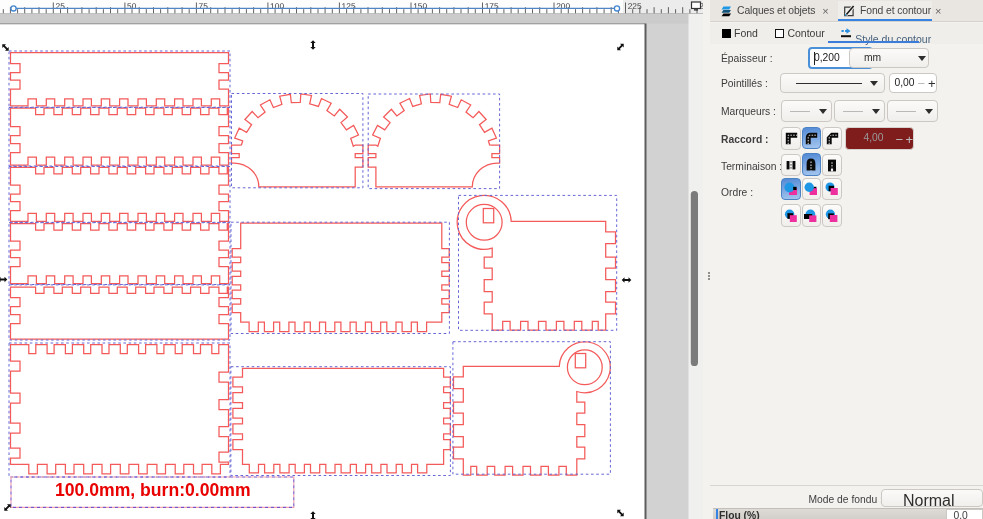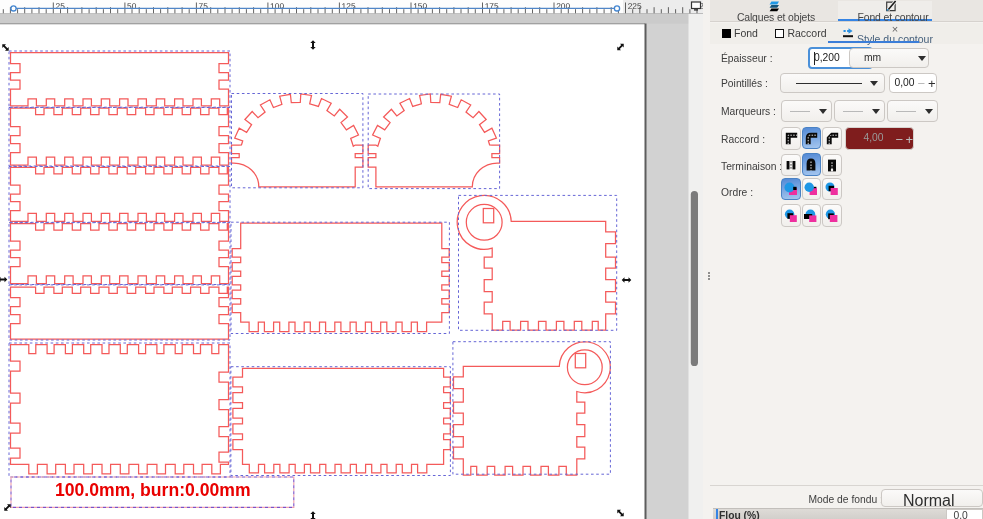--- a/index.html
+++ b/index.html
@@ -3,21 +3,21 @@
 * { margin:0; padding:0; box-sizing:border-box; }
 body { width:983px; height:519px; position:relative; overflow:hidden; -webkit-font-smoothing:antialiased;
   font-family:"Liberation Sans", sans-serif; background:#fff; }
 .panel { position:absolute; left:703px; top:0; width:280px; height:519px;
   background:#f4f2ef; }
 .dots { position:absolute; left:708px; top:271.5px; width:3px; z-index:5; }
 .dots div { width:2px; height:2px; border-radius:50%; background:#6e6e6e; margin-bottom:1.3px; }
 .tabbar { position:absolute; left:7px; top:0; width:273px; height:21.5px; background:#e9e6e2;
   border-bottom:1px solid #d6d2ce; }
 .tab { position:absolute; top:0; height:21.5px; display:flex; align-items:center; white-space:nowrap;
-  font-size:10.4px; letter-spacing:-0.12px; color:#454545;flex-direction:column; }
+  font-size:10.4px; letter-spacing:-0.12px; color:#454545; }
 .tabline { position:absolute; left:135px; top:18.8px; width:93.5px; height:2.7px; background:#3584e4; }
 .row2 { position:absolute; left:7px; top:22.5px; width:273px; height:21.5px; background:#f0eeea;
   display:flex; align-items:center; font-size:10.5px; color:#3c3c3c; }
 .r2line { position:absolute; left:125.4px; top:40.9px; width:91px; height:2.6px; background:#3b7dd8; }
 .lbl { position:absolute; font-size:10.3px; color:#3d3d3d; }
 .ctl { position:absolute; border:1px solid #ccc8c4; border-radius:4px;
   background:linear-gradient(#fbfaf9,#f1efec); }
 .btn { position:absolute; width:19.5px; height:22.5px; border:1px solid #ccc8c4; border-radius:4px;
   background:linear-gradient(#fcfbfa,#f1efec); display:flex; align-items:center; justify-content:center; }
 .btn.sel { background:linear-gradient(170deg,#5289d5,#a6c7ef); border-color:#4a82c4; }
@@ -241,21 +241,21 @@
 <path d="M 3.7,9.7 L 1.6,11.3 L 2.3,8.7 Z" fill="#2aa0e8"></path>
         </svg>
       </span>Fond et contour
     <span style="margin-left:4px; color:#666; font-size:11px;">×</span>
   </div>
   <div class="tabline"></div>
   <div class="row2">
     <span style="display:inline-flex; margin-left:11.5px; width:9px; height:9px; background:#000;"></span>
     <span style="margin-left:3.5px;">Fond</span>
     <span style="display:inline-flex; margin-left:17px; width:9px; height:9px; border:1.6px solid #111; background:#fff;"></span>
-    <span style="margin-left:3.5px;">Raccord</span>
+    <span style="margin-left:3.5px;">Contour</span>
     <span style="display:inline-flex; margin-left:15.5px;">
         <svg width="12" height="12" viewBox="0 0 12 12" style="">
 <path d="M 1.5,4 L 7.5,4" stroke="#2a8fe0" stroke-width="1.8" stroke-dasharray="2.2 1.4"></path>
 <path d="M 6.5,1.2 L 10.6,4 L 6.5,6.8 Z" fill="#2a8fe0"></path>
 <rect x="1" y="8.2" width="10" height="2" fill="#111"></rect>
         </svg>
       </span>
     <span style="margin-left:3px; color:#47617c;margin-top:12px;">Style du contour</span>
   </div>
   <div class="r2line"></div>
@@ -290,21 +290,21 @@
   </div>
   <div class="ctl" style="left:130.5px; top:99.5px; width:51px; height:22px;">
     <span style="position:absolute; left:8px; top:10px; width:20px; height:1.4px; background:#b9b9b9;"></span>
     <span class="arrow" style="left:37px; top:8.5px;"></span>
   </div>
   <div class="ctl" style="left:183.5px; top:99.5px; width:51.5px; height:22px;">
     <span style="position:absolute; left:8px; top:10px; width:20px; height:1.4px; background:#b9b9b9;"></span>
     <span class="arrow" style="left:37px; top:8.5px;"></span>
   </div>
 
-  <div class="lbl" style="left:18px; top:133.5px;">Raccord :</div>
+  <div class="lbl" style="left:18px; top:133.5px;font-weight:bold;">Raccord :</div>
   <div class="btn" style="left:78px; top:127px;">
       <svg width="14" height="14" viewBox="0 0 14 14" style="">
 <path d="M 1.8,13.2 L 1.8,1.8 L 13.2,1.8 L 13.2,6.7 L 6.7,6.7 L 6.7,13.2 Z" fill="#0a0a0a"></path>
 <path d="M 4.2,13.2 L 4.2,4.2 L 13.2,4.2" stroke="#ddd" stroke-width="1" stroke-dasharray="1.5 1.3" fill="none"></path>
       </svg>
     </div>
   <div class="btn sel" style="left:98.5px; top:126.5px;">
       <svg width="14" height="14" viewBox="0 0 14 14" style="">
 <path d="M 1.8,13.2 L 1.8,7 Q 1.8,1.8 7,1.8 L 13.2,1.8 L 13.2,6.7 L 6.7,6.7 L 6.7,13.2 Z" fill="#0a0a0a"></path>
 <path d="M 4.2,13.2 L 4.2,6.2 Q 4.2,4.2 6.2,4.2 L 13.2,4.2" stroke="#ddd" stroke-width="1" stroke-dasharray="1.5 1.3" fill="none"></path>

